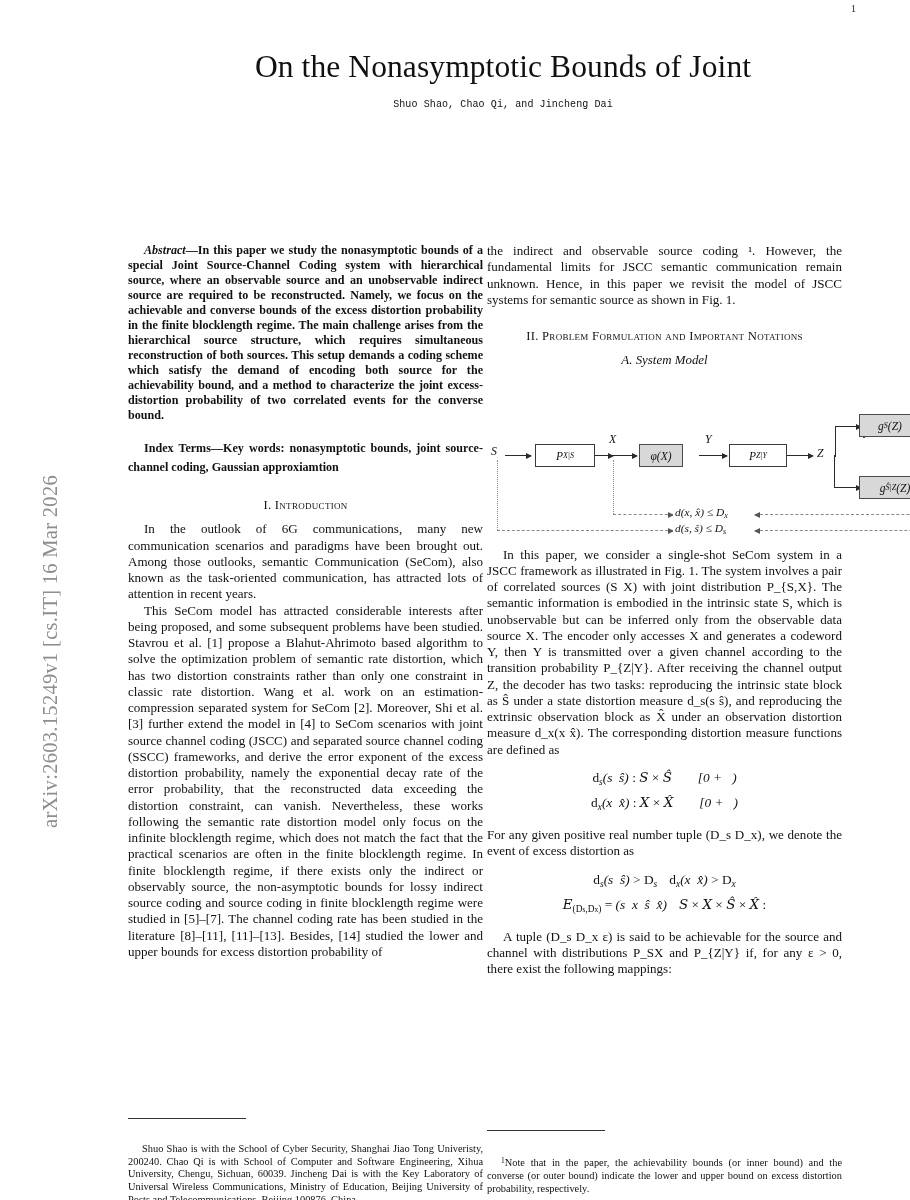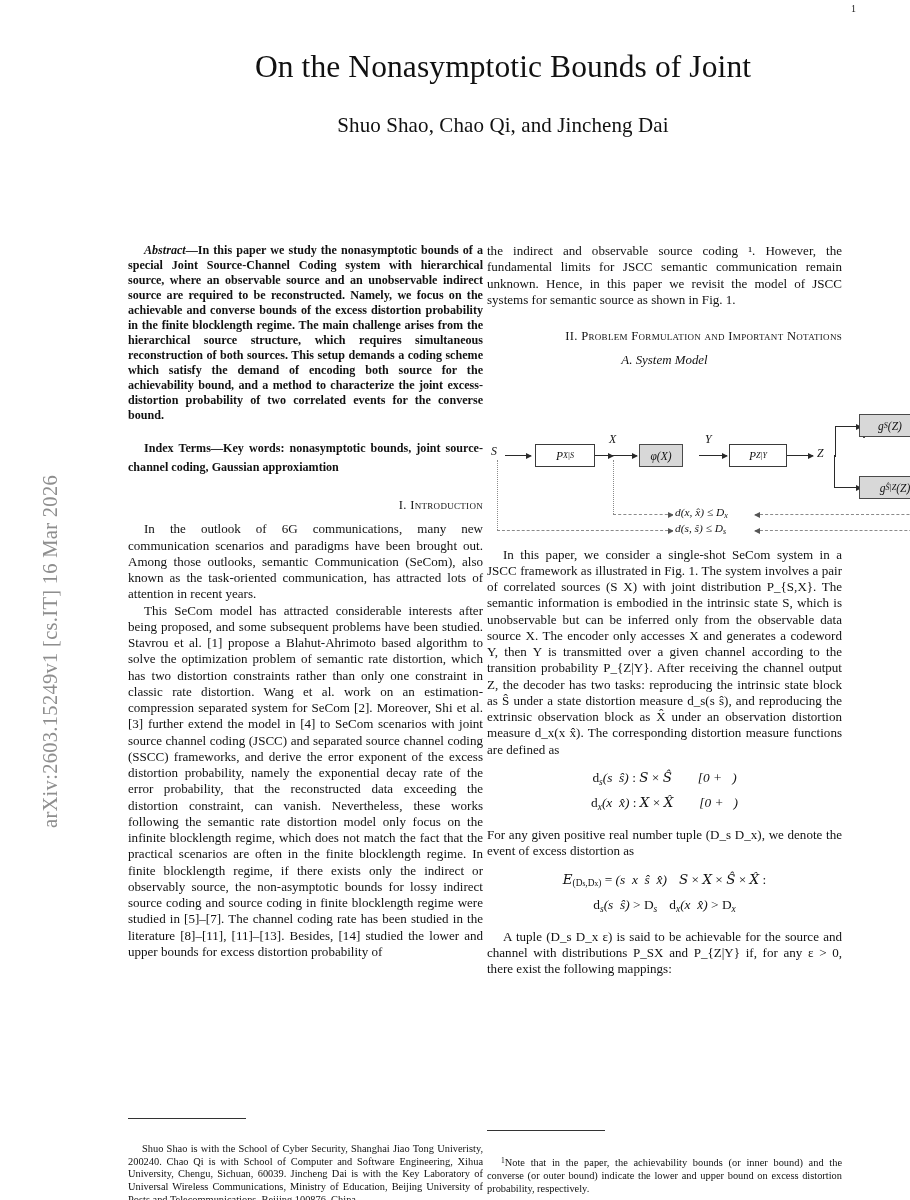--- a/index.html
+++ b/index.html
@@ -57,23 +57,24 @@
     text-align: center;
   }
   #paper-title {
     font-size: 31.5px;
     line-height: 45px;
     font-weight: normal;
     margin: 0;
     letter-spacing: 0.1px;
   }
   #author-line {
-    margin-top: 24px;
-    font-size: 21px;
+    margin-top: 10px;
+    font-size: 10px;
     letter-spacing: 0.1px;
+    font-family: Liberation Mono, monospace;
   }
 
   
   .col {
     position: absolute;
     top: 243px;
     width: 355px;
     font-size: 13.05px;
     line-height: 16.25px;
     text-align: justify;
@@ -104,21 +105,21 @@
     line-height: 19px;
     text-align: justify;
     margin: 16px 0 0 0;
     text-indent: 16px;
   }
 
   h2.section {
     font-size: 12.6px;
     font-weight: normal;
     font-variant: small-caps;
-    text-align: right;
+    text-align: center;
     margin: 20px 0 8px 0;
     letter-spacing: 0.3px;
   }
   h3.subsection {
     font-size: 12.9px;
     font-weight: normal;
     font-style: italic;
     text-align: center;
     margin: 7px 0 6px 0;
   }
@@ -300,24 +301,24 @@
     </div>
     <div>
       <span class="mathup">d</span><span class="sub">x</span><span class="math">(x&nbsp; x̂)</span> : <span class="cal">X</span> × <span class="cal">X̂</span><span class="gap"></span><span class="math">[0 +&nbsp;&nbsp; )</span>
     </div>
   </div>
 
   <p class="body noindent">For any given positive real number tuple (D_s D_x), we denote the event of excess distortion as</p>
 
   <div class="display-eq">
     <div>
+      <span class="mathup">d</span><span class="sub">s</span><span class="math">(s&nbsp; ŝ)</span> &gt; <span class="mathup">D</span><span class="sub">s</span><span class="smallgap"></span><span class="mathup">d</span><span class="sub">x</span><span class="math">(x&nbsp; x̂)</span> &gt; <span class="mathup">D</span><span class="sub">x</span>
+    </div>
+    <div>
       <span class="cal">E</span><span class="subup">(D<span style="font-size:.8em">s</span>,D<span style="font-size:.8em">x</span>)</span> = <span class="math">(s&nbsp; x&nbsp; ŝ&nbsp; x̂)</span><span class="smallgap"></span><span class="cal">S</span> × <span class="cal">X</span> × <span class="cal">Ŝ</span> × <span class="cal">X̂</span> :
-    </div>
-    <div>
-      <span class="mathup">d</span><span class="sub">s</span><span class="math">(s&nbsp; ŝ)</span> &gt; <span class="mathup">D</span><span class="sub">s</span><span class="smallgap"></span><span class="mathup">d</span><span class="sub">x</span><span class="math">(x&nbsp; x̂)</span> &gt; <span class="mathup">D</span><span class="sub">x</span>
     </div>
   </div>
 
   <p class="body">A tuple (D_s D_x ε) is said to be achievable for the source and channel with distributions P_SX and P_{Z|Y} if, for any ε &gt; 0, there exist the following mappings:</p>
 
 </div>
 
 <div id="figure-1">
   <div id="fig-canvas">
 

